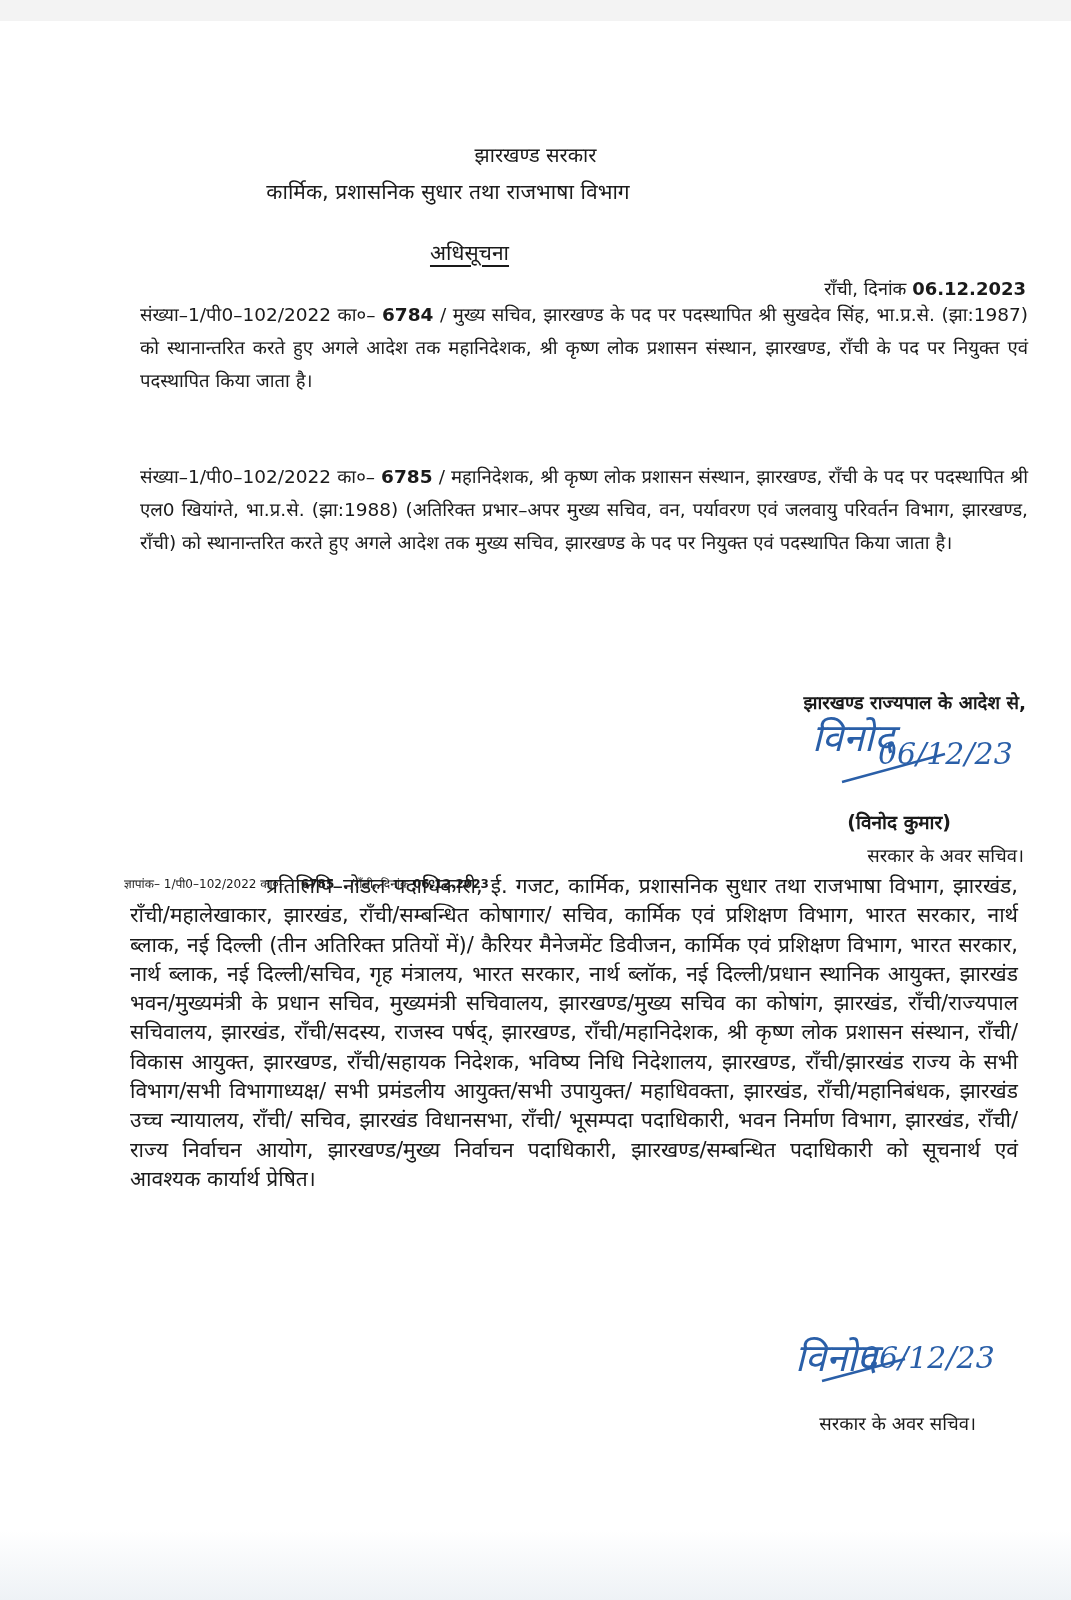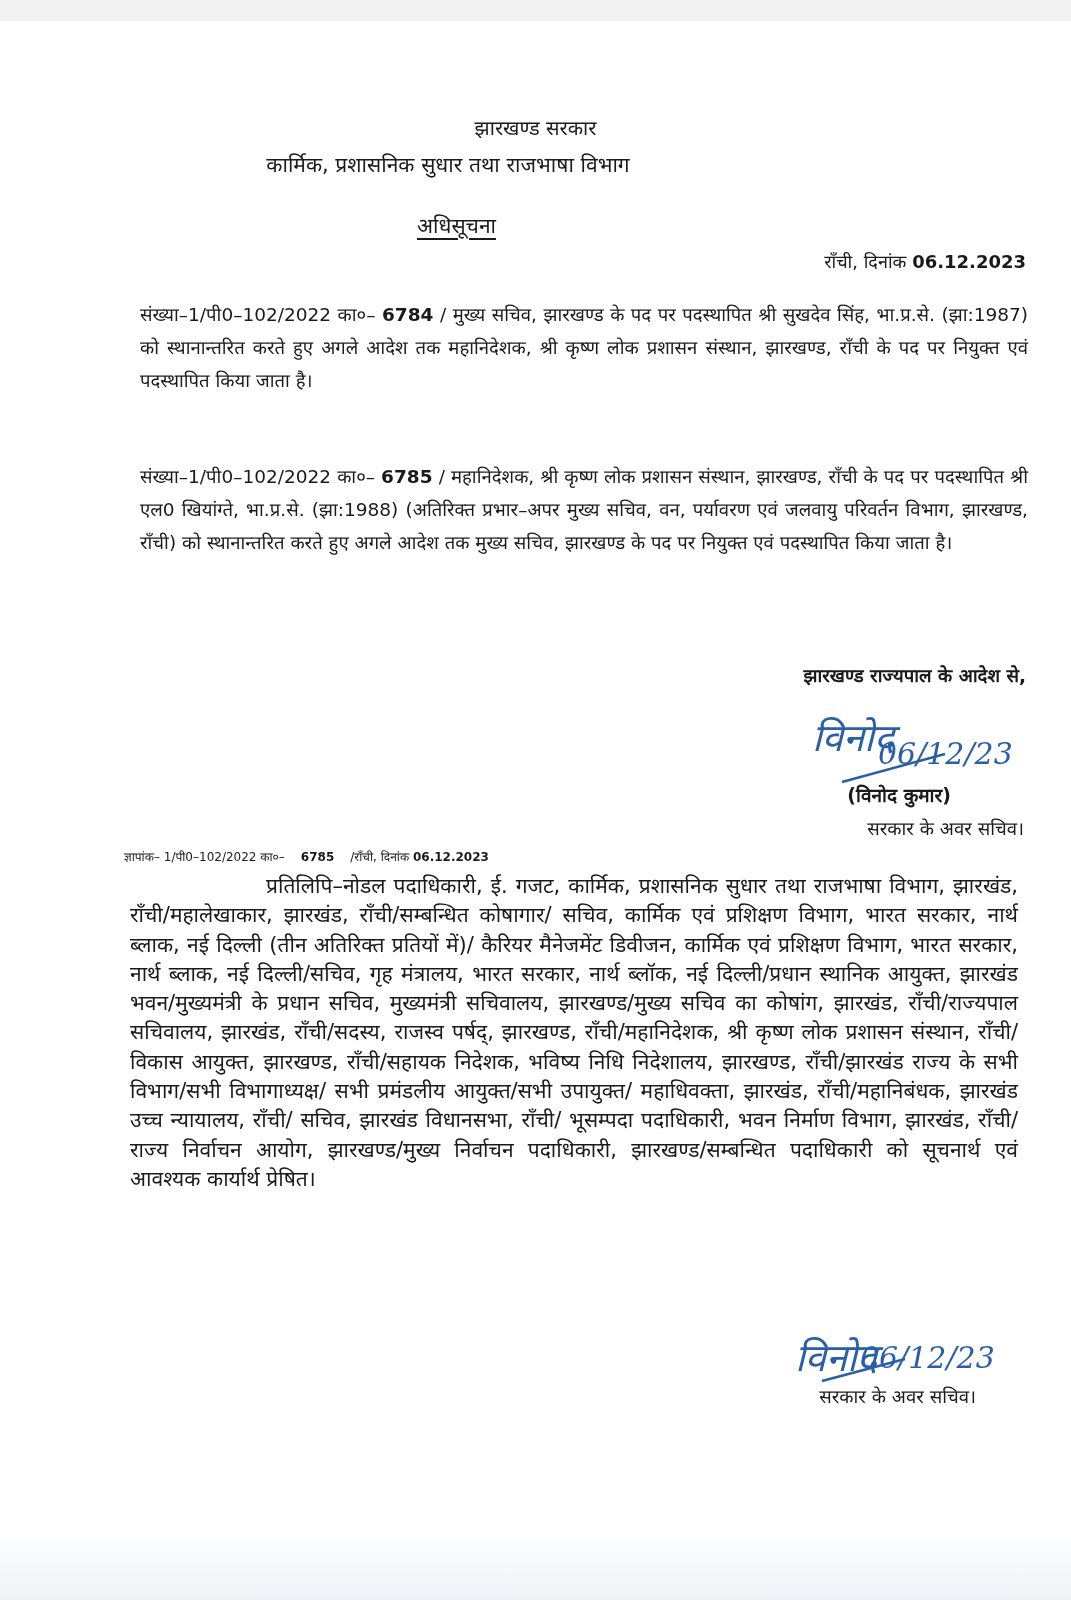--- a/index.html
+++ b/index.html
@@ -8,24 +8,24 @@
     background: #ffffff;
     font-family: "DejaVu Sans", "Liberation Sans", sans-serif;
     color: #1a1a1a;
     position: relative;
   }
   .topband { position: absolute; left: 0; top: 0; width: 1071px; height: 21px; background: #f3f3f3; }
   .bottomtint {
     position: absolute; left: 0; bottom: 0; width: 1071px; height: 70px;
     background: linear-gradient(to bottom, rgba(240,244,248,0), #eef2f6);
   }
-  .abs { position: absolute; white-space: nowrap; }
+  .abs { position: absolute; white-space: nowrap; margin-top: 27px; }
   .hdr1 { left: 0; width: 1071px; top: 114px; text-align: center; font-size: 20px; }
   .hdr2 { left: 0; width: 896px; top: 150px; text-align: center; font-size: 21px; }
-  .title { left: 0; width: 913px; top: 211px; text-align: center; font-size: 21px; }
+  .title { left: 13px; width: 913px; top: 211px; text-align: center; font-size: 21px; }
   .title span { text-decoration: underline; text-underline-offset: 5px; }
   .date1 { right: 45px; top: 249px; font-size: 18px; text-align: center; }
   .bold { font-weight: bold; }
   .para {
     position: absolute; left: 140px; width: 888px;
     font-size: 18.5px; line-height: 33px; text-align: justify;
     text-align-last: left;
   }
   .p1 { top: 298px; }
   .p2 { top: 460px; }

